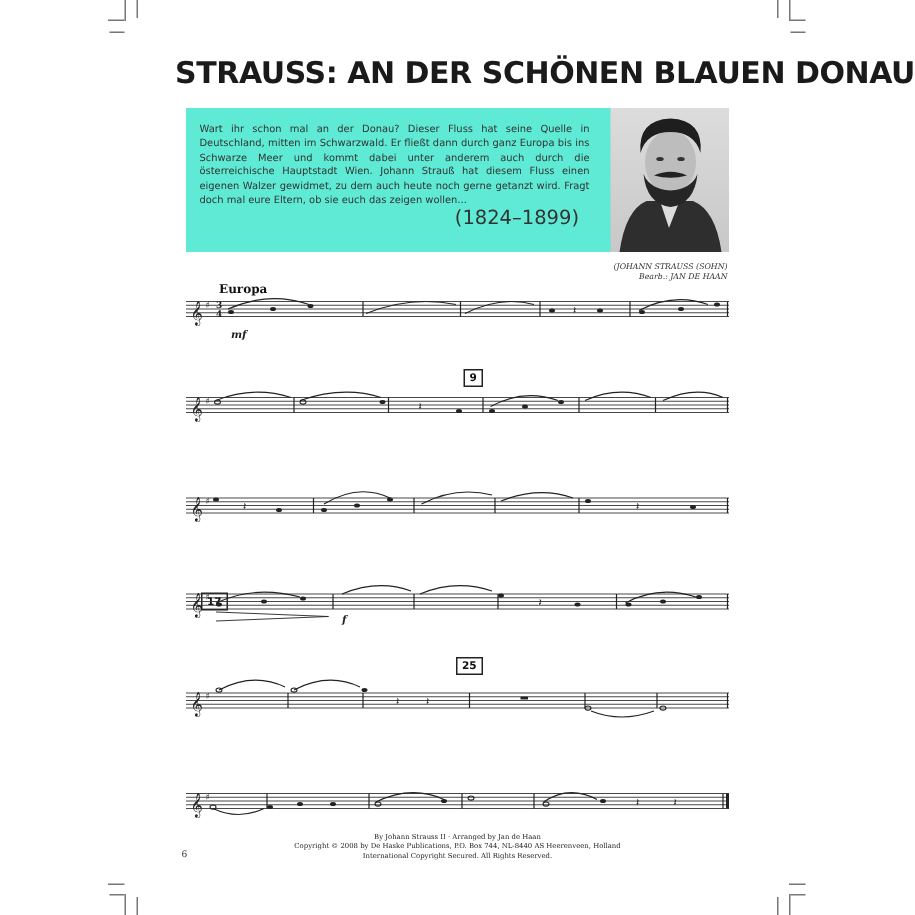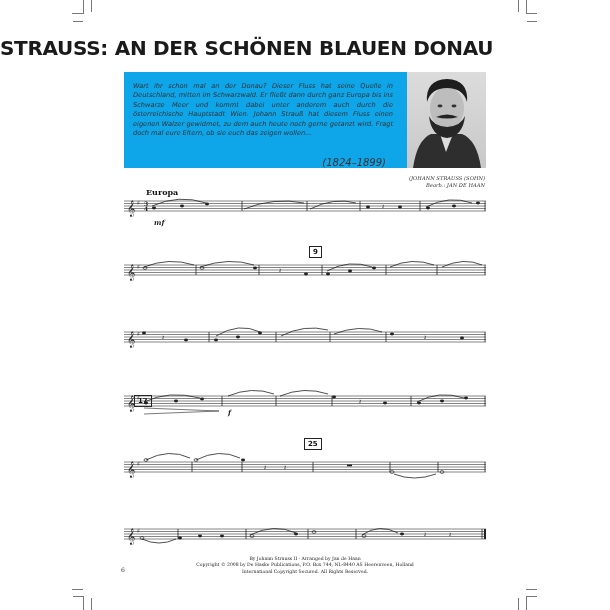--- a/index.html
+++ b/index.html
@@ -1,21 +1,21 @@
 <!DOCTYPE html>
 <html><head>
 <meta charset="utf-8">
 <style>
   html,body{margin:0;padding:0;background:#fff;}
   body{width:610px;height:610px;position:relative;overflow:hidden;font-family:"DejaVu Serif",serif;color:#111;}
   .crop{position:absolute;background:#777;}
-  .title{position:absolute;left:0;width:610px;top:36px;text-align:left;font-family:"DejaVu Sans",sans-serif;font-weight:bold;font-size:20px;letter-spacing:-0.3px;color:#1a1a1a;}
-  .infobox{position:absolute;left:124px;top:72px;width:362px;height:96px;background:#0ea5e9;font-style:italic;}
+  .title{position:absolute;left:0;width:610px;top:36px;text-align:right;font-family:"DejaVu Sans",sans-serif;font-weight:bold;font-size:20px;letter-spacing:-0.3px;color:#1a1a1a;}
+  .infobox{position:absolute;left:124px;top:72px;width:362px;height:96px;background:#5eead4;}
   .infotext{position:absolute;left:9px;top:10px;width:260px;font-family:"DejaVu Sans",sans-serif;font-size:6.6px;line-height:9.4px;color:#333;text-align:justify;}
-  .years{position:absolute;right:100px;top:85px;font-family:"DejaVu Sans",sans-serif;font-size:10px;color:#333;}
+  .years{position:absolute;right:100px;top:66px;font-family:"DejaVu Sans",sans-serif;font-size:13px;color:#333;}
   .portrait{position:absolute;right:0;top:0;width:79px;height:96px;background:linear-gradient(180deg,#dcdcdc,#c8c8c8);overflow:hidden;}
   .credit{position:absolute;right:125px;font-size:5.2px;font-style:italic;color:#333;text-align:right;}
   .tempo{position:absolute;left:146px;top:187px;font-size:8px;font-weight:bold;}
   .staff{position:absolute;left:124px;width:362px;height:10px;}
   .staff svg{position:absolute;left:0;top:-12px;overflow:visible;}
   .rehearsal{position:absolute;border:1px solid #222;font-size:7px;font-weight:bold;font-family:"DejaVu Sans",sans-serif;padding:1px 3px;background:#fff;}
   .footer{position:absolute;left:0;width:610px;top:556px;text-align:center;font-size:4.6px;line-height:6.3px;color:#222;}
   .pagenum{position:absolute;left:121px;top:566px;font-size:6px;color:#333;}
 </style>
 </head>

